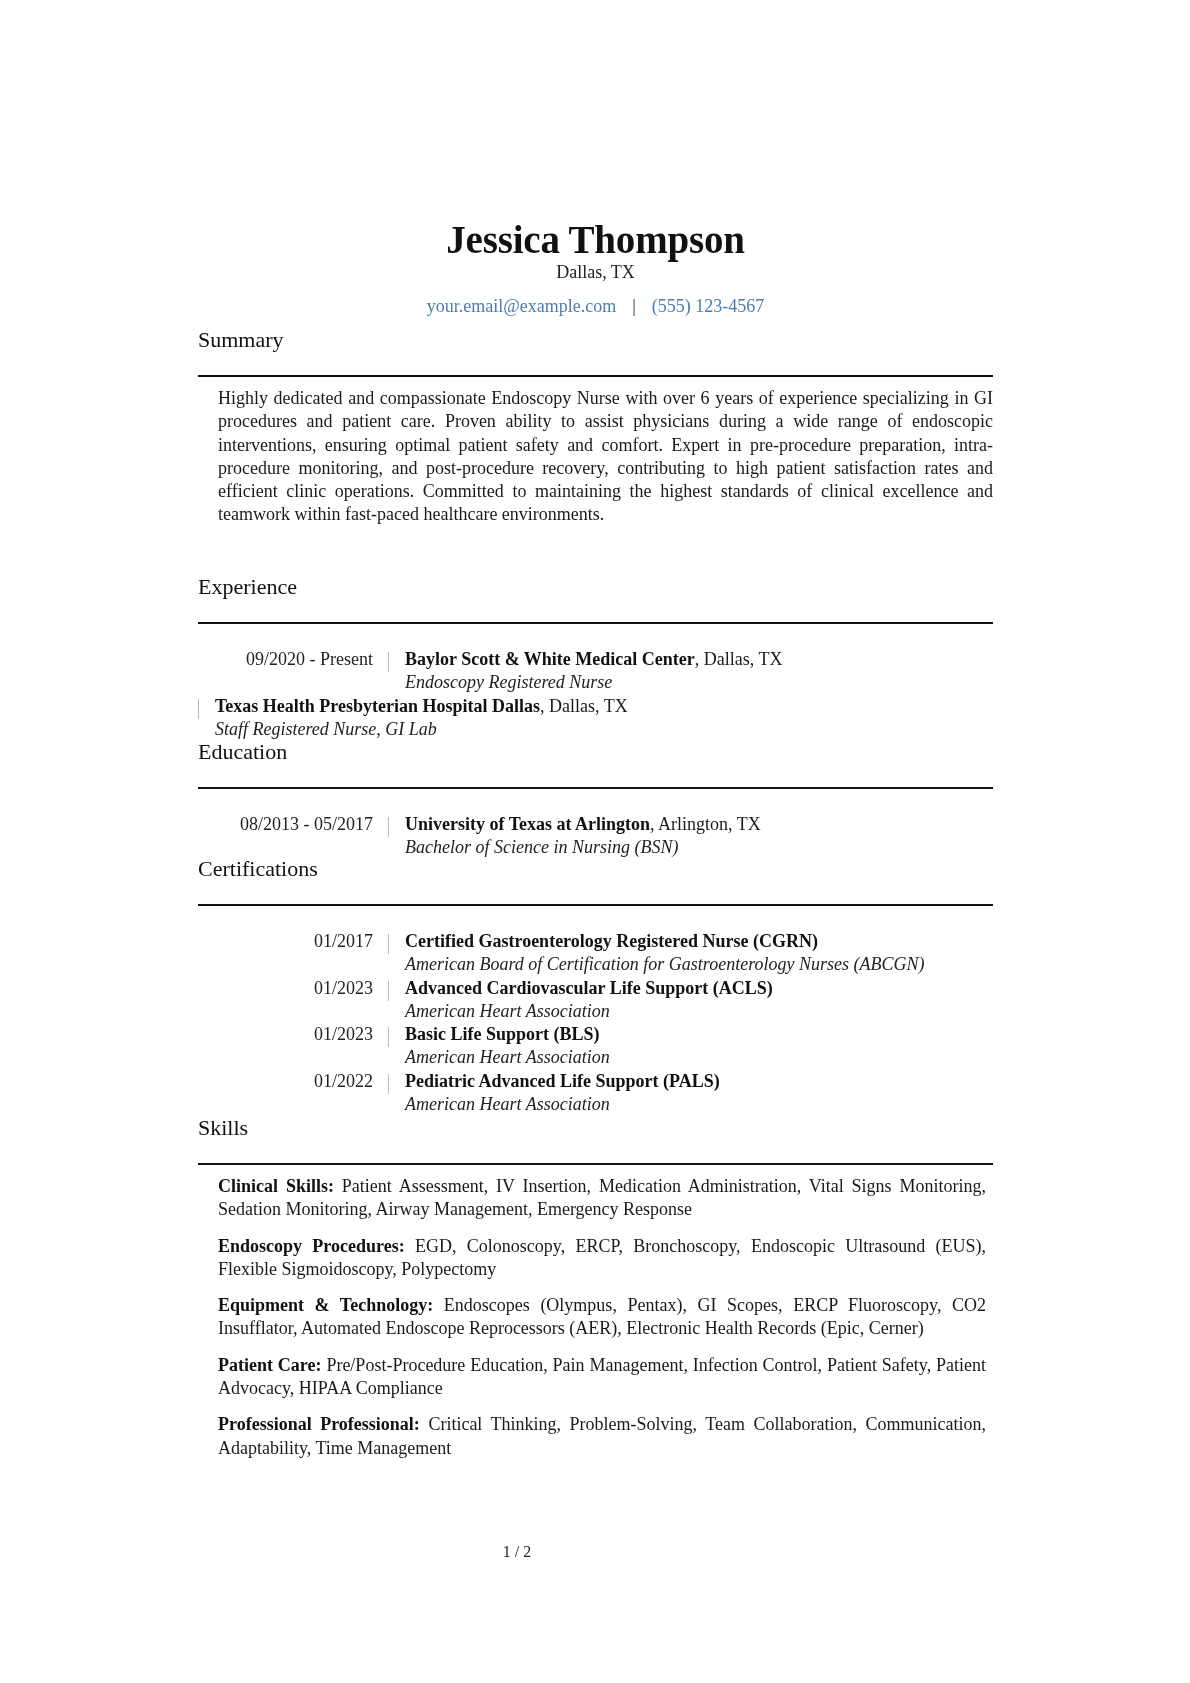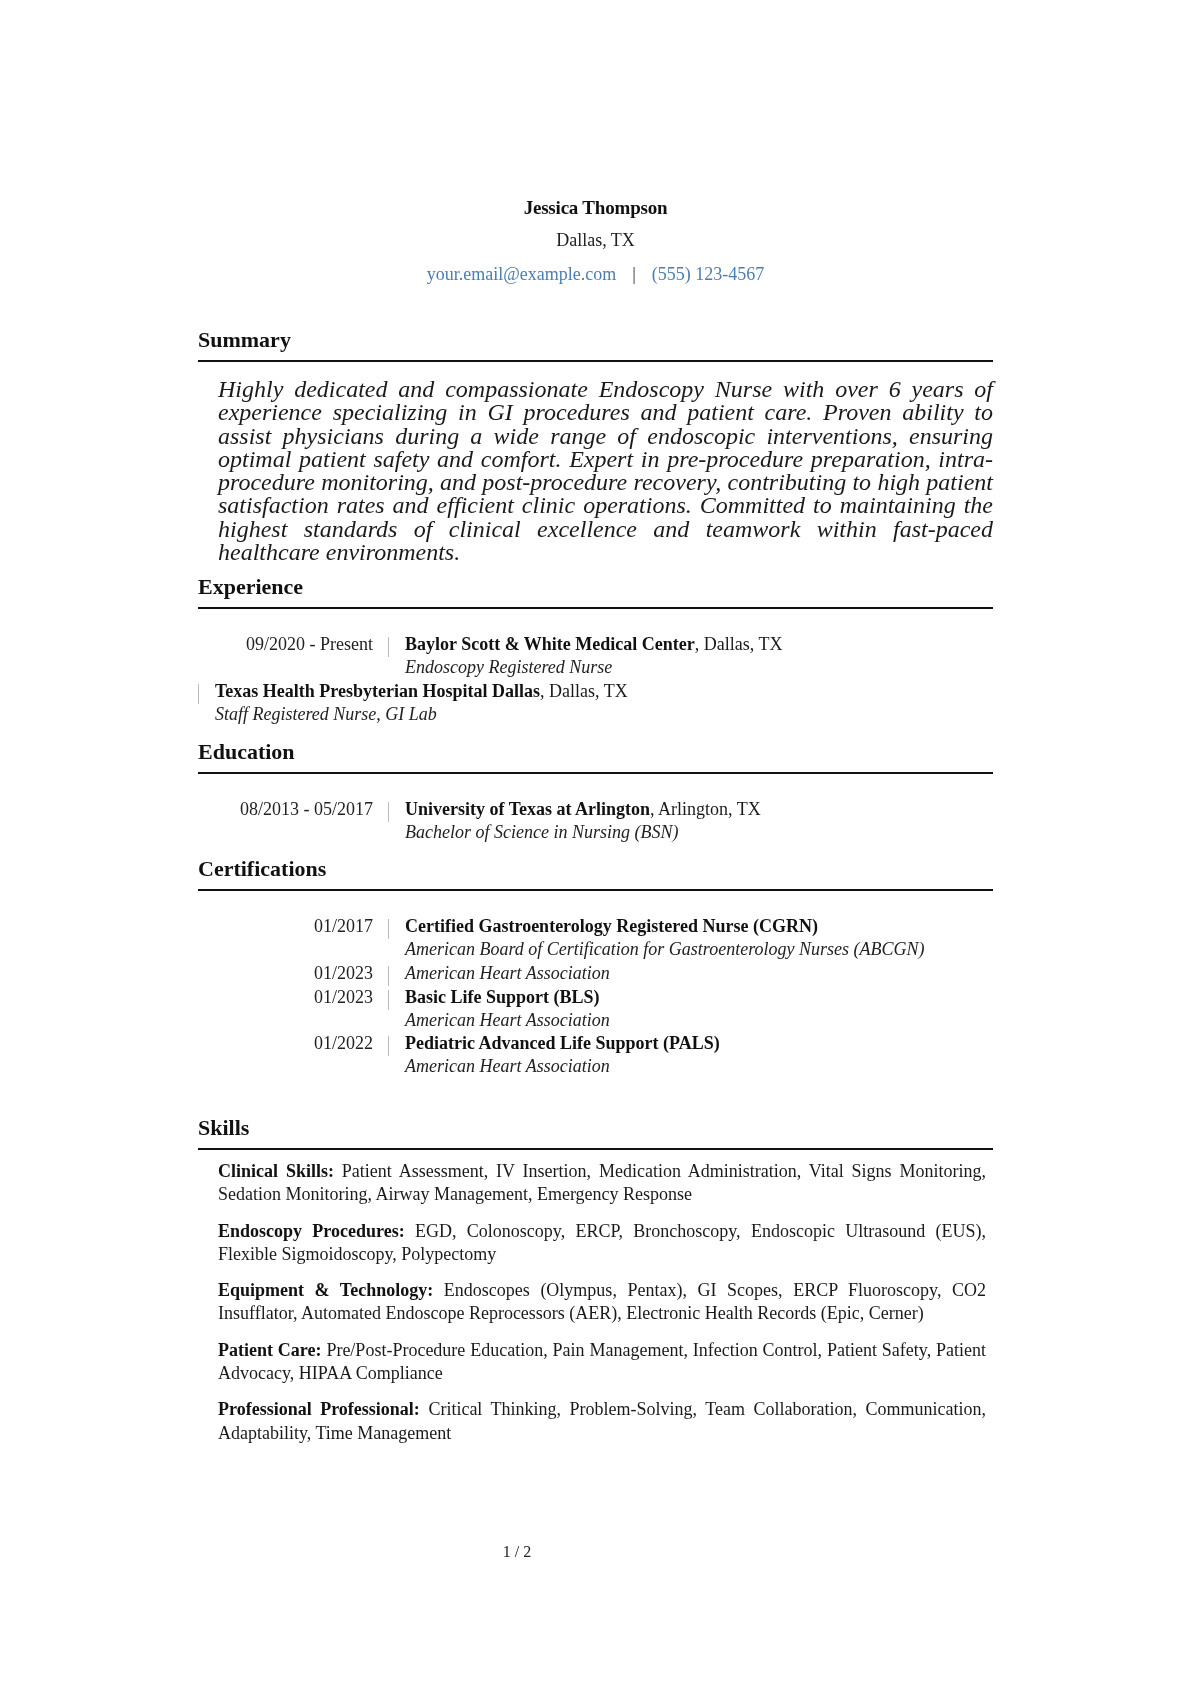--- a/index.html
+++ b/index.html
@@ -22,25 +22,26 @@
       width: 795px;
     }
     .header {
       position: absolute;
       left: 0;
       width: 795px;
       top: 190px;
       text-align: center;
     }
     .name {
-      font-size: 19px;
+      font-size: 39px;
       font-weight: bold;
       line-height: 36px;
       color: #111;
       letter-spacing: -0.2px;
+      margin-top: 32px;
     }
     .location {
       font-size: 18px;
       line-height: 24px;
       margin-top: 2px;
       color: #222;
     }
     .contact {
       font-size: 18px;
       line-height: 26px;
@@ -56,33 +57,32 @@
       margin: 0 16px;
     }
     .section {
       position: absolute;
       left: 0;
       width: 795px;
     }
     .section-title {
       font-size: 22px;
       line-height: 28px;
-      font-weight: bold;
+      font-weight: normal;
       color: #111;
       margin: 0;
-      padding-bottom: 6px;
+      padding-bottom: 21px;
       border-bottom: 2px solid #111;
     }
     .summary-text {
-      margin: 16px 0 0 20px;
-      font-size: 24px;
+      margin: 10px 0 0 20px;
+      font-size: 18px;
       line-height: 23.3px;
       text-align: justify;
       color: #1a1a1a;
-      font-style: italic;
     }
     .entry {
       display: flex;
       position: relative;
       font-size: 18px;
       line-height: 23.3px;
     }
     .entry .date {
       width: 175px;
       text-align: right;
@@ -197,20 +197,21 @@
         <div class="divider"></div>
         <div class="body">
           <div class="org">Certified Gastroenterology Registered Nurse (CGRN)</div>
           <div class="role">American Board of Certification for Gastroenterology Nurses (ABCGN)</div>
         </div>
       </div>
       <div class="entry">
         <div class="date">01/2023</div>
         <div class="divider"></div>
         <div class="body">
+          <div class="org">Advanced Cardiovascular Life Support (ACLS)</div>
           <div class="role">American Heart Association</div>
         </div>
       </div>
       <div class="entry">
         <div class="date">01/2023</div>
         <div class="divider"></div>
         <div class="body">
           <div class="org">Basic Life Support (BLS)</div>
           <div class="role">American Heart Association</div>
         </div>

